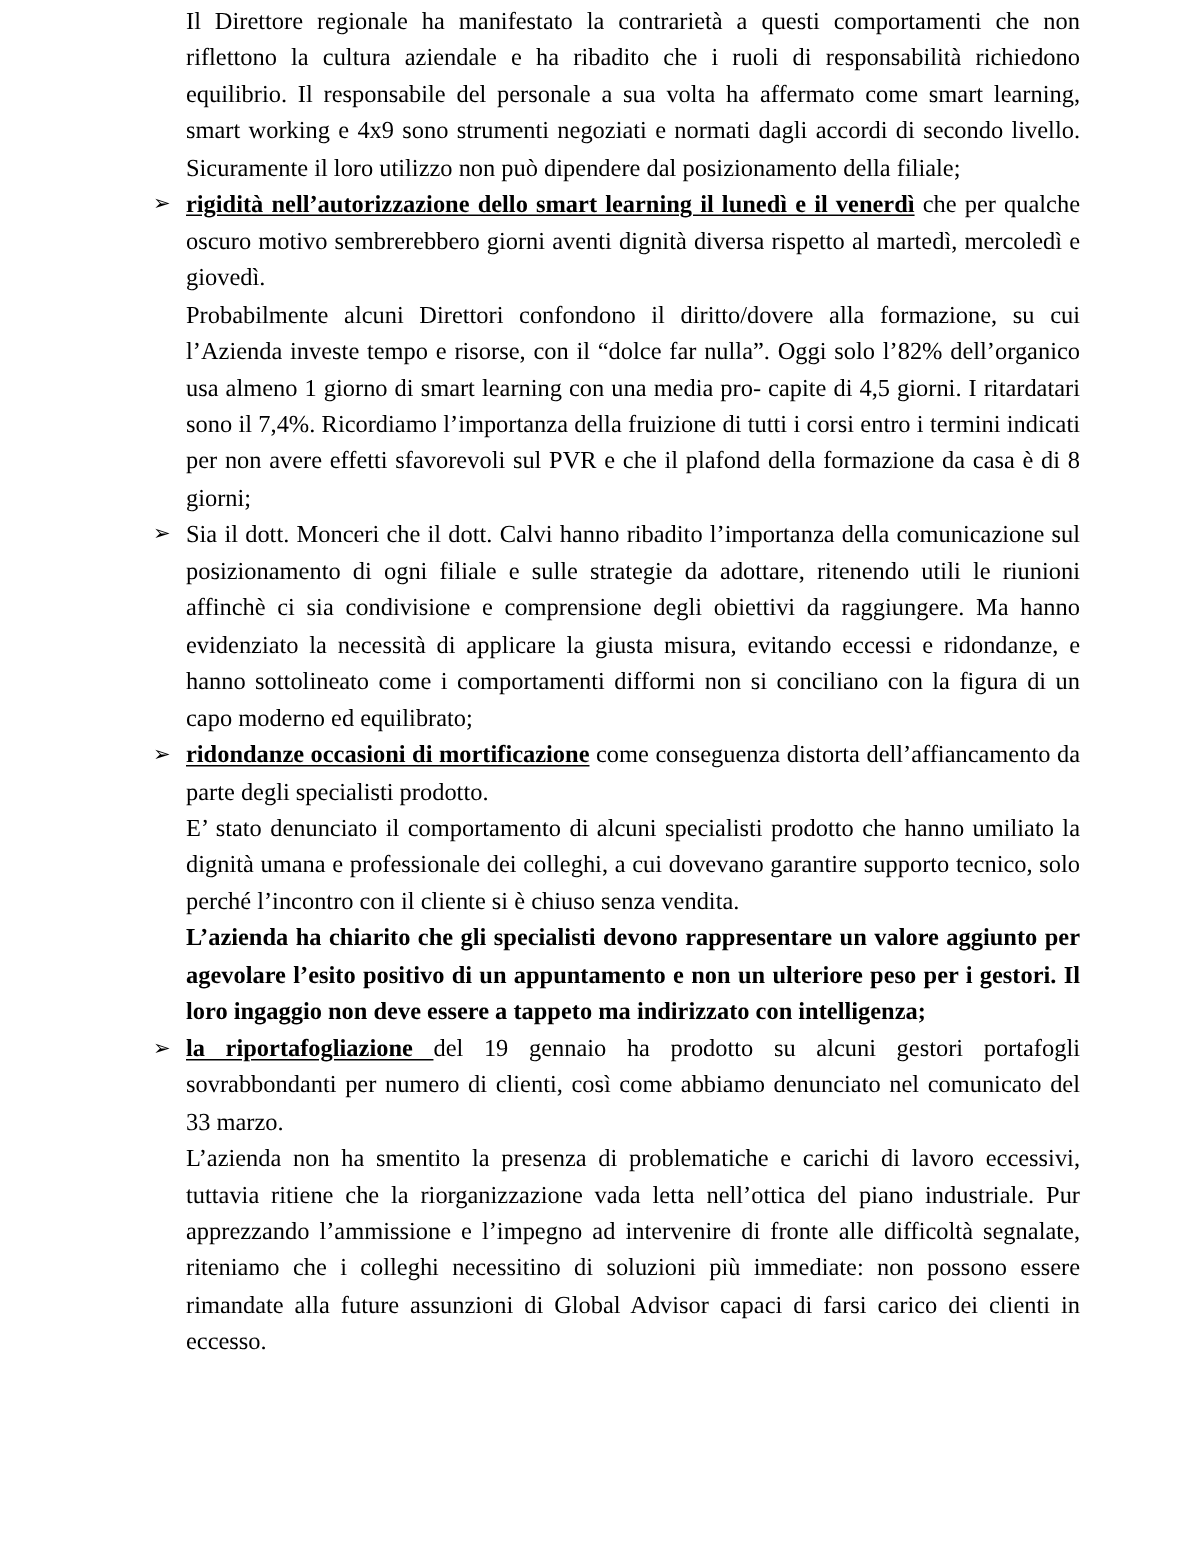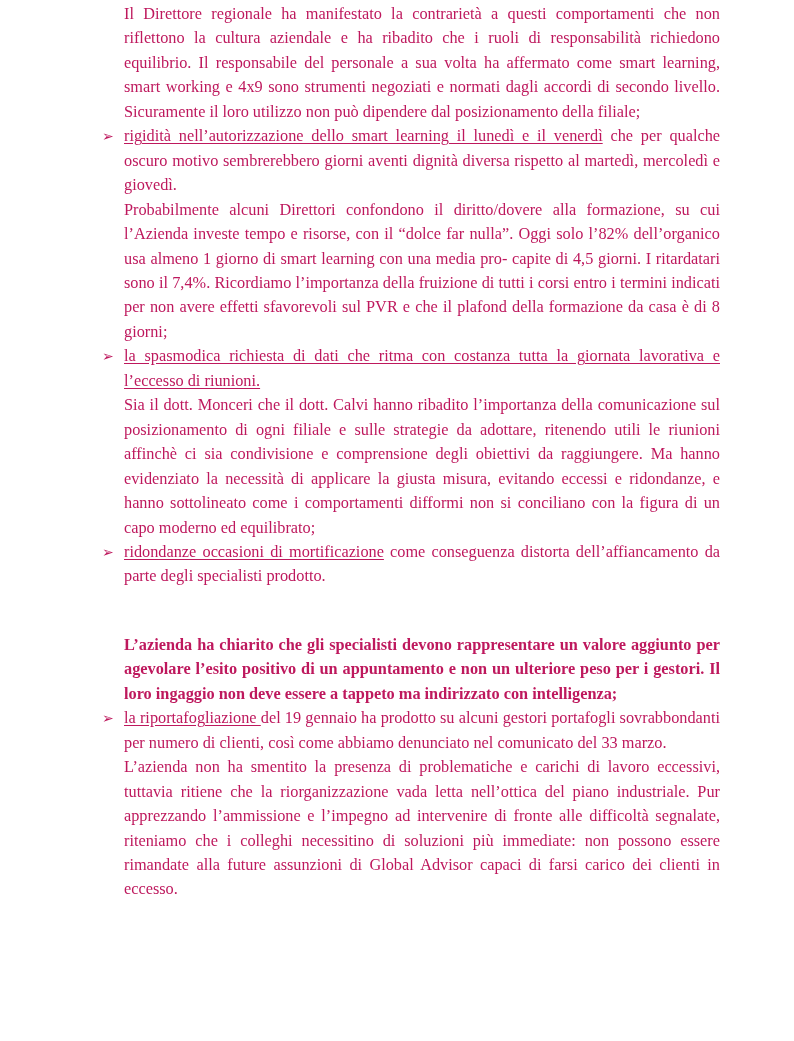--- a/index.html
+++ b/index.html
@@ -1,51 +1,52 @@
 <!DOCTYPE html>
 <html><head>
 <meta charset="utf-8">
 <style>
   html, body { margin:0; padding:0; background:#ffffff; }
   body { width:794px; height:1041px; overflow:hidden; position:relative; }
   .page {
     position:absolute; left:124px; top:2px; width:596px;
-    font-family:"Liberation Serif", serif; font-size:16.3px; line-height:24.45px; color:#be185d;
+    font-family:"Liberation Serif", serif; font-size:16.3px; line-height:24.45px; color:#000000;
   }
   .para { text-align:justify; margin:0; position:relative; }
   .bullet-item { position:relative; text-align:justify; margin:0; }
   .bullet-mark {
     position:absolute; left:-22px; top:0; font-family:"DejaVu Sans", sans-serif;
     font-size:14px; line-height:24.45px;
   }
-  .u { text-decoration:underline; text-underline-offset:2px; }
-  .b { font-weight:bold;margin-top:44px; }
+  .u { text-decoration:underline; text-underline-offset:2px;font-weight:bold; }
+  .b { font-weight:bold; }
 </style>
 </head>
 <body>
 
 <div class="page">
   <p class="para">Il Direttore regionale ha manifestato la contrarietà a questi comportamenti che non riflettono la cultura aziendale e ha ribadito che i ruoli di responsabilità richiedono equilibrio. Il responsabile del personale a sua volta ha affermato come smart learning, smart working e 4x9 sono strumenti negoziati e normati dagli accordi di secondo livello. Sicuramente il loro utilizzo non può dipendere dal posizionamento della filiale;</p>
 
   <p class="bullet-item">
     <span class="bullet-mark">➢</span><span class="u">rigidità nell’autorizzazione dello smart learning il lunedì e il venerdì</span><span> che per qualche oscuro motivo sembrerebbero giorni aventi dignità diversa rispetto al martedì, mercoledì e giovedì.</span>
   </p>
 
   <p class="para">Probabilmente alcuni Direttori confondono il diritto/dovere alla formazione, su cui l’Azienda investe tempo e risorse, con il “dolce far nulla”. Oggi solo l’82% dell’organico usa almeno 1 giorno di smart learning con una media pro- capite di 4,5 giorni. I ritardatari sono il 7,4%. Ricordiamo l’importanza della fruizione di tutti i corsi entro i termini indicati per non avere effetti sfavorevoli sul PVR e che il plafond della formazione da casa è di 8 giorni;</p>
 
   <p class="bullet-item">
-    <span class="bullet-mark">➢</span><span class="u">la spasmodica richiesta di dati che ritma con costanza tutta la giornata lavorativa e l’eccesso di riunioni.</span><span></span>
+    <span class="bullet-mark">➢</span><span></span>
   </p>
 
   <p class="para">Sia il dott. Monceri che il dott. Calvi hanno ribadito l’importanza della comunicazione sul posizionamento di ogni filiale e sulle strategie da adottare, ritenendo utili le riunioni affinchè ci sia condivisione e comprensione degli obiettivi da raggiungere. Ma hanno evidenziato la necessità di applicare la giusta misura, evitando eccessi e ridondanze, e hanno sottolineato come i comportamenti difformi non si conciliano con la figura di un capo moderno ed equilibrato;</p>
 
   <p class="bullet-item">
     <span class="bullet-mark">➢</span><span class="u">ridondanze occasioni di mortificazione</span><span> come conseguenza distorta dell’affiancamento da parte degli specialisti prodotto.</span>
   </p>
 
+  <p class="para">E’ stato denunciato il comportamento di alcuni specialisti prodotto che hanno umiliato la dignità umana e professionale dei colleghi, a cui dovevano garantire supporto tecnico, solo perché l’incontro con il cliente si è chiuso senza vendita.</p>
 
   <p class="para b">L’azienda ha chiarito che gli specialisti devono rappresentare un valore aggiunto per agevolare l’esito positivo di un appuntamento e non un ulteriore peso per i gestori. Il loro ingaggio non deve essere a tappeto ma indirizzato con intelligenza;</p>
 
   <p class="bullet-item">
     <span class="bullet-mark">➢</span><span class="u">la riportafogliazione </span><span>del 19 gennaio ha prodotto su alcuni gestori portafogli sovrabbondanti per numero di clienti, così come abbiamo denunciato nel comunicato del 33 marzo.</span>
   </p>
 
   <p class="para">L’azienda non ha smentito la presenza di problematiche e carichi di lavoro eccessivi, tuttavia ritiene che la riorganizzazione vada letta nell’ottica del piano industriale. Pur apprezzando l’ammissione e l’impegno ad intervenire di fronte alle difficoltà segnalate, riteniamo che i colleghi necessitino di soluzioni più immediate: non possono essere rimandate alla future assunzioni di Global Advisor capaci di farsi carico dei clienti in eccesso.</p>
 </div>
 

